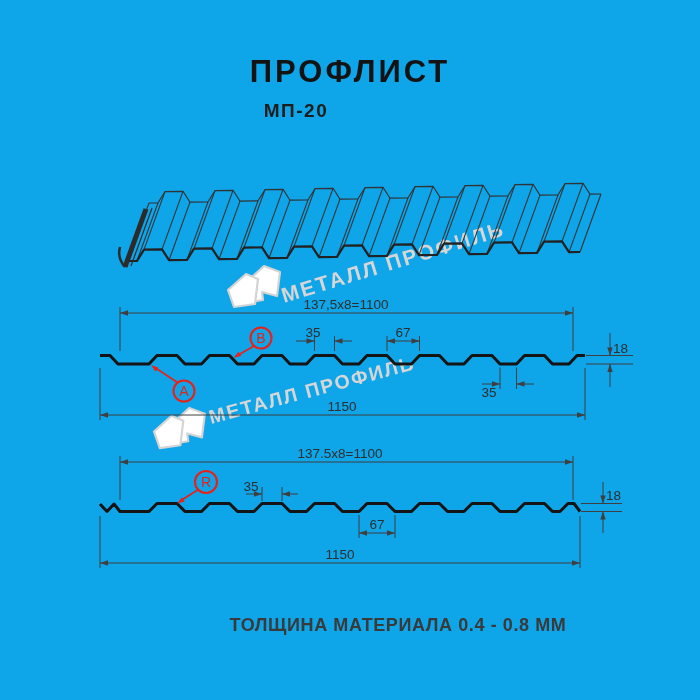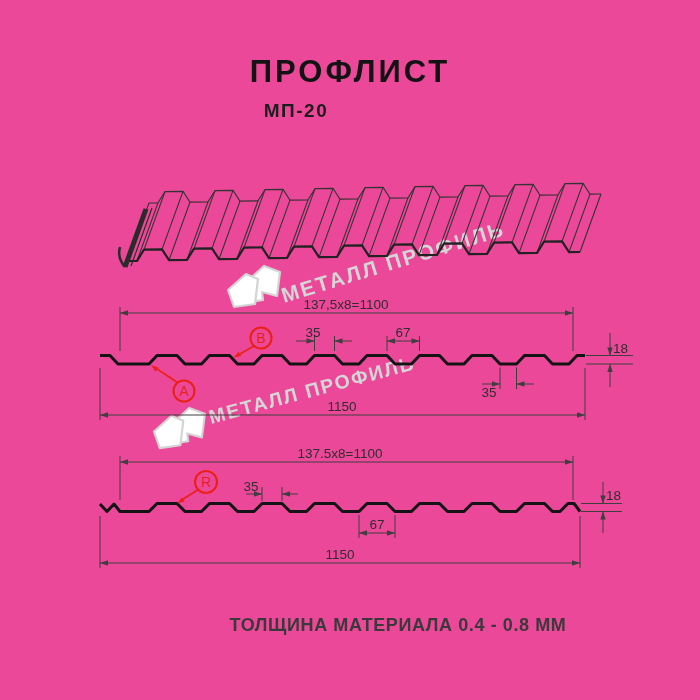--- a/index.html
+++ b/index.html
@@ -1,16 +1,16 @@
 <!DOCTYPE html>
 <html><head>
 <meta charset="utf-8">
 <style>
   html,body{margin:0;padding:0;background:#fff;}
-  .page{position:relative;width:700px;height:700px;background:#ec4899;overflow:hidden;
+  .page{position:relative;width:700px;height:700px;background:#0ea5e9;overflow:hidden;
         font-family:"Liberation Sans",sans-serif;}
   .title{position:absolute;top:54px;left:0;width:700px;text-align:center;
          font-size:31px;font-weight:700;letter-spacing:3px;color:#131313;}
   .subtitle{position:absolute;top:100px;left:0;width:592px;text-align:center;
          font-size:19px;font-weight:600;letter-spacing:1.5px;color:#1d1d1d;}
   .footer{position:absolute;top:615px;left:0;width:700px;text-align:center;
          font-size:18px;font-weight:600;letter-spacing:0.6px;color:#3a3a3a;padding-left:48px;}
   svg{position:absolute;left:0;top:0;}
   .dim{font-family:"Liberation Sans",sans-serif;font-size:13.5px;fill:#2e2e2e;}
   .redtxt{font-family:"Liberation Sans",sans-serif;font-size:14px;fill:#e92117;}

